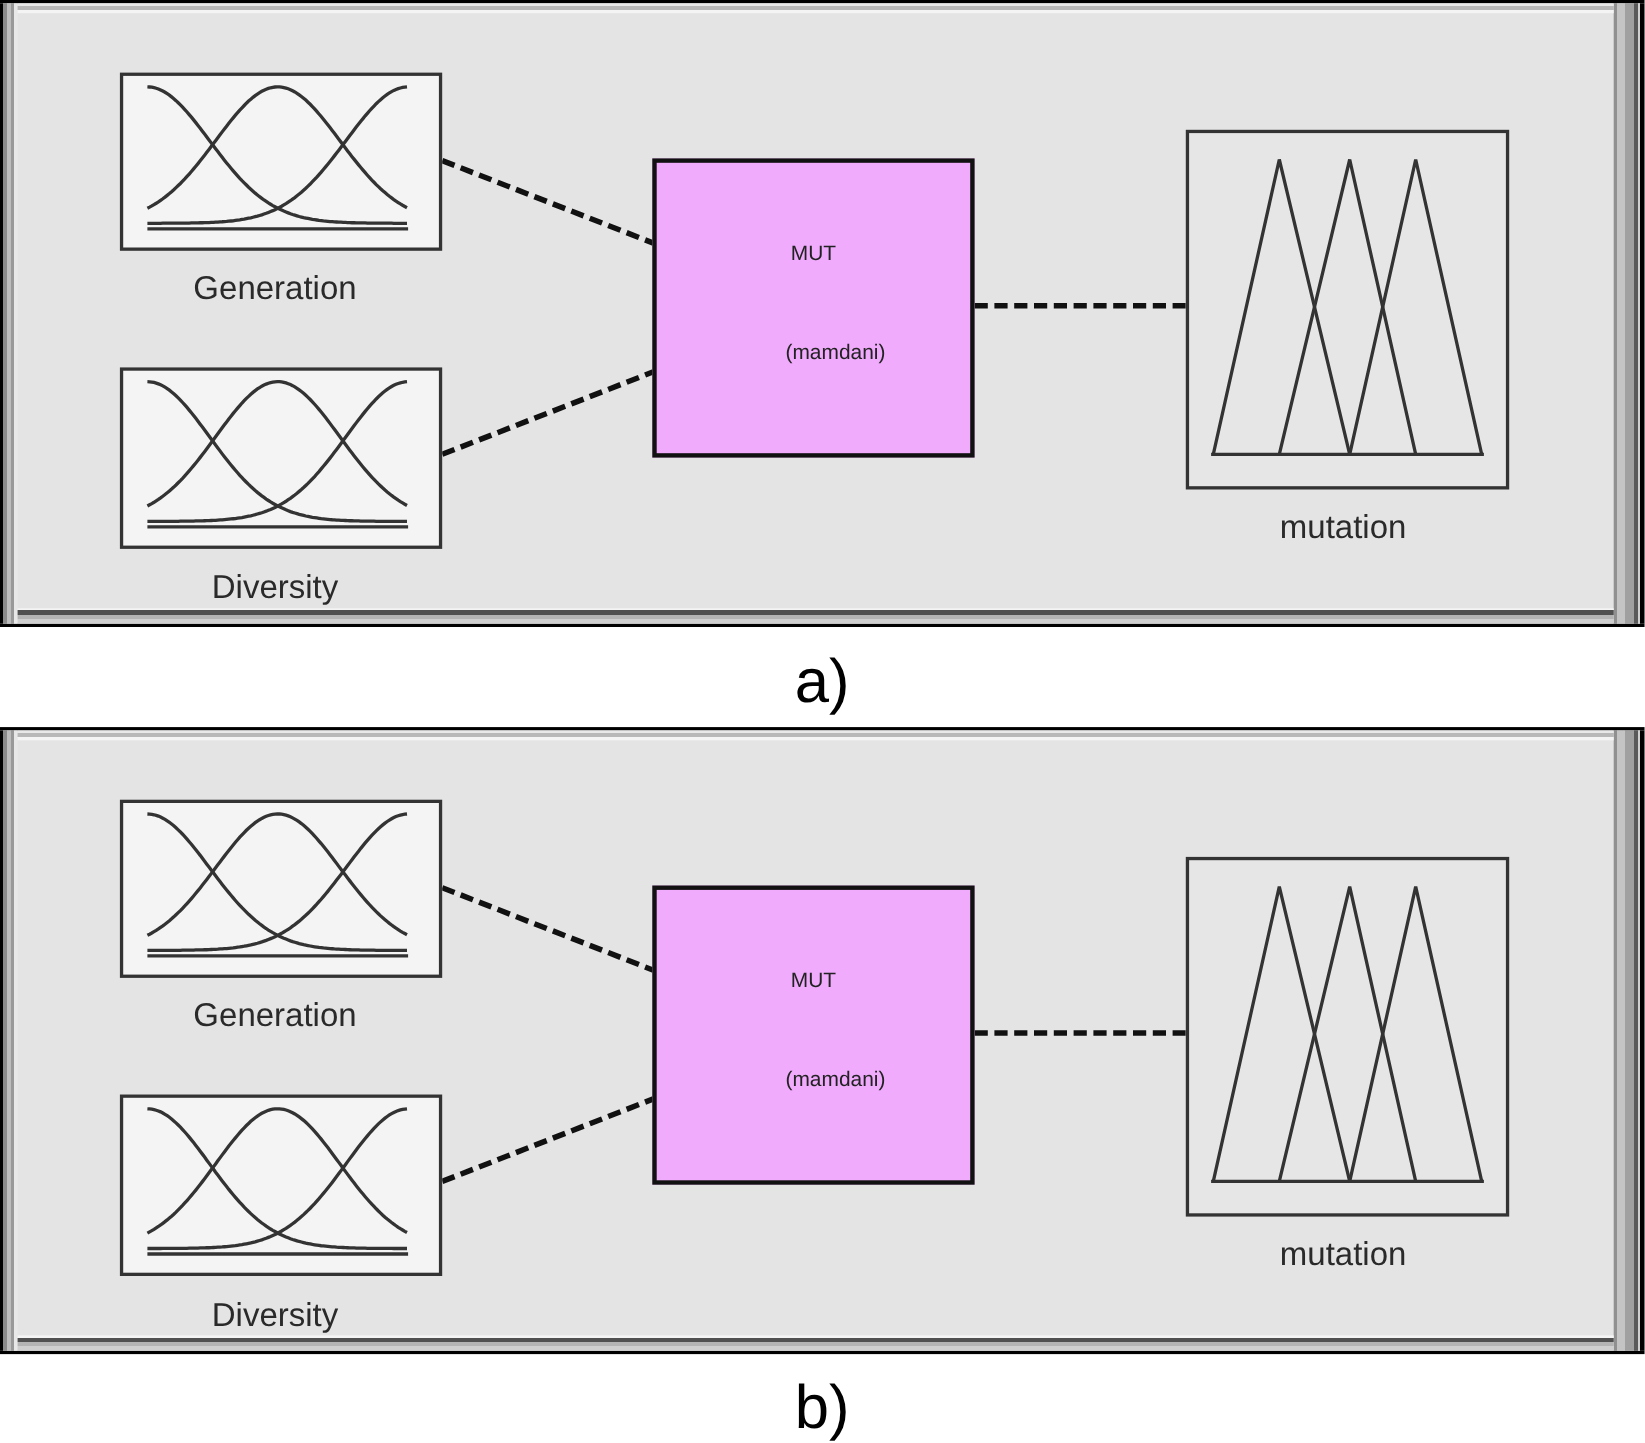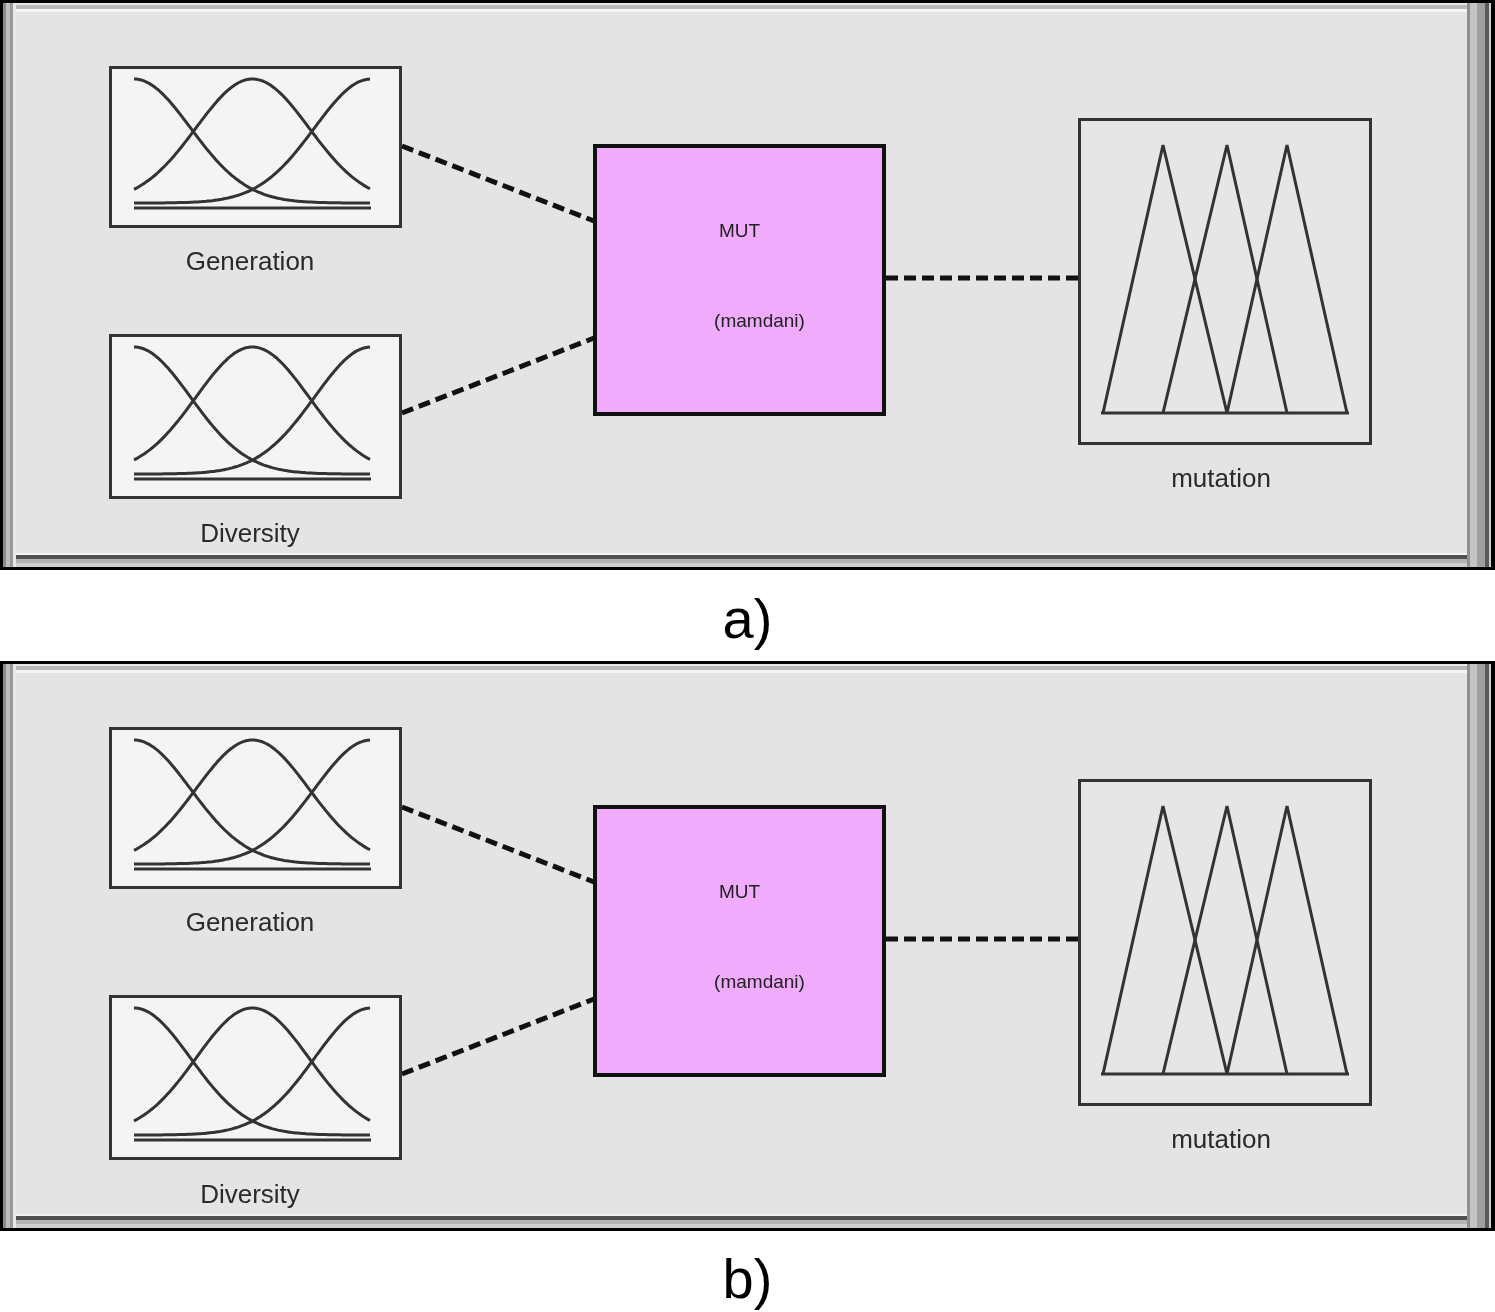--- a/index.html
+++ b/index.html
@@ -9,21 +9,21 @@
   .panel .rframe { position: absolute; right: 0; top: 0; width: 28px; height: 100%; background: linear-gradient(to right, #909090 0 3px, #c4c4c4 3px 10px, #a0a0a0 10px 18px, #5a5a5a 18px 22px, #d0d0d0 22px 24px, #000 24px 28px); }
   .panel .tframe { position: absolute; left: 16px; right: 28px; top: 0; height: 9px; background: linear-gradient(to bottom, #e8e8e8 0 2px, #b8b8b8 2px 6px, #f4f4f4 6px 9px); }
   .panel .bframe { position: absolute; left: 16px; right: 28px; bottom: 0; height: 14px; background: linear-gradient(to bottom, #f4f4f4 0 2px, #505050 2px 6px, #b4b4b4 6px 10px, #cfcfcf 10px 14px); }
   .panel svg.wires { position: absolute; left: 0; top: 0; }
   .mf-box { position: absolute; box-sizing: border-box; border: 3px solid #333; background: #f4f4f4; }
   .mf-box.out { background: #e6e6e6; }
   .mf-box svg { position: absolute; left: 0; top: 0; width: 100%; height: 100%; }
   .fis-box { position: absolute; box-sizing: border-box; border: 4px solid #111; background: #f0abfc; text-align: center; color: #222; font-size: 19px; }
   .fis-name { position: absolute; left: 0; right: 0; top: 72px; }
   .fis-type { position: absolute; left: 0; right: 0; top: 162px; margin-left: 40px; }
-  .var-label { position: absolute; font-size: 26px; color: #2a2a2a; text-align: center; width: 300px; }
+  .var-label { position: absolute; font-size: 30px; color: #2a2a2a; text-align: center; width: 300px; }
   .caption { position: absolute; left: 0; width: 1495px; text-align: center; font-size: 56px; color: #000; }
 </style>
 </head>
 <body>
 
 <div class="panel" style="top:0;">
   <div class="lframe"></div>
   <div class="rframe"></div>
   <div class="tframe"></div>
   <div class="bframe"></div>

